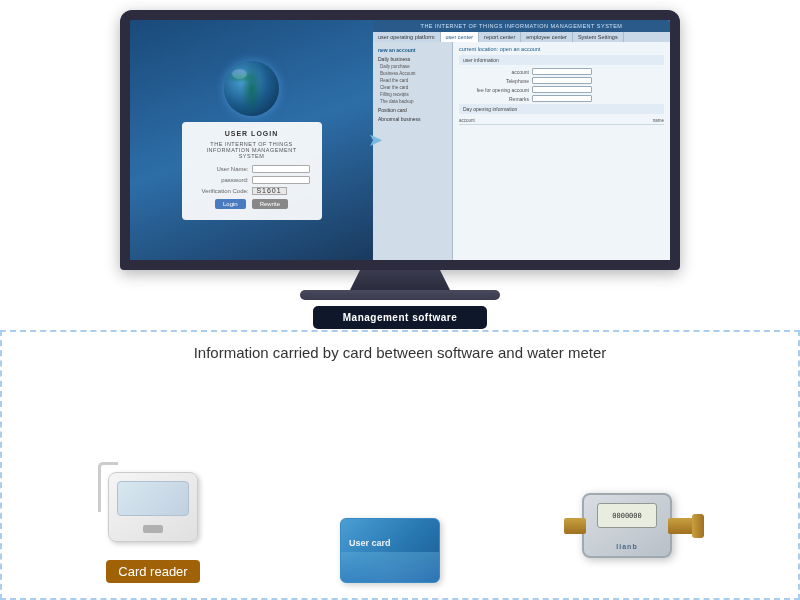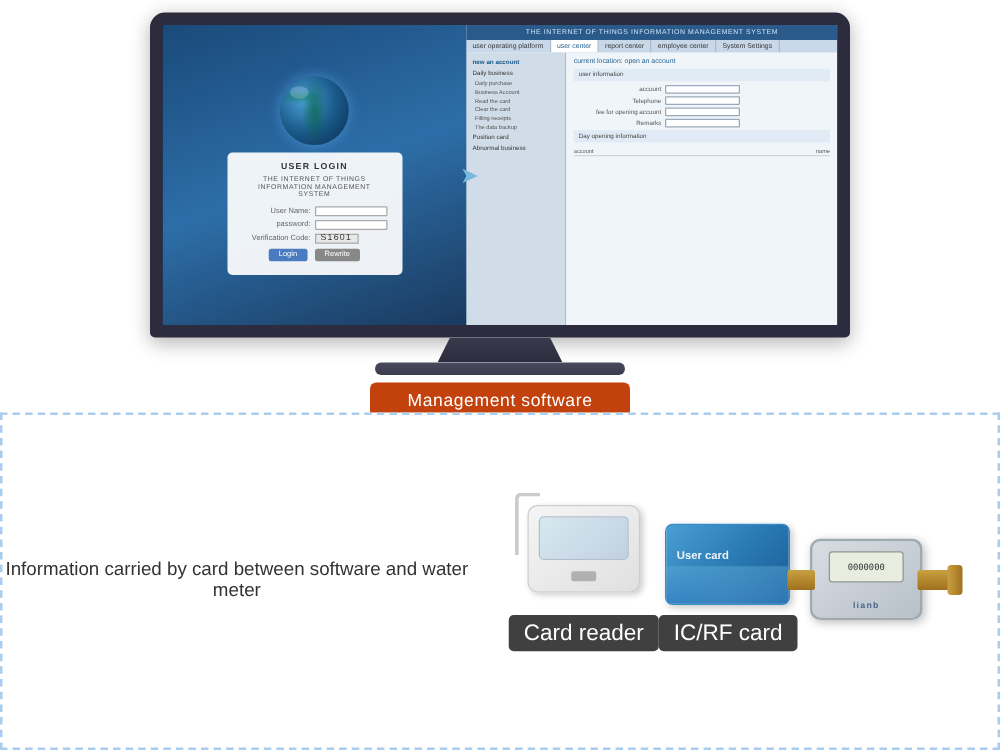--- a/index.html
+++ b/index.html
@@ -344,39 +344,39 @@
     }
 
     
     .mgmt-label-container {
       display: flex;
       justify-content: center;
       margin-top: 6px;
     }
 
     .mgmt-label {
-      background: #c2410c;
+      background: #0f172a;
       color: white;
       padding: 6px 30px;
       border-radius: 5px;
-      font-size: 14px;
-      font-weight: normal;
+      font-size: 10px;
+      font-weight: bold;
       letter-spacing: 0.5px;
     }
 
     
     .bottom-section {
       width: 100%;
       height: 270px;
       background: #fff;
       position: relative;
       border: 2px dashed #aaccee;
       margin: 0;
       display: flex;
-      flex-direction: row;
+      flex-direction: column;
       align-items: center;
     }
 
     .info-text {
       font-size: 15px;
       color: #333;
       margin-top: 12px;
       margin-bottom: 15px;
       text-align: center;
     }
@@ -577,25 +577,25 @@
       left: 50%;
       transform: translateX(-50%);
       font-size: 7px;
       color: #4a6a8a;
       font-weight: bold;
       letter-spacing: 1px;
     }
 
     
     .device-label {
-      background: #404040;
+      background: #a16207;
       color: white;
       padding: 4px 12px;
       border-radius: 4px;
-      font-size: 18px;
+      font-size: 13px;
       white-space: nowrap;
     }
   </style>
 </head>
 <body>
 
 <div class="top-section">
   <div class="monitor-wrapper">
     <div class="monitor">
       <div class="monitor-screen">
@@ -697,21 +697,20 @@
         <div class="card-reader-body"></div>
       </div>
       <div class="device-label">Card reader</div>
     </div>
 
     <div class="device-item">
       <div class="ic-card-img">
         <div class="ic-card-text">User card</div>
         <div class="ic-card-water"></div>
       </div>
-      <div class="device-label">IC/RF card</div>
     </div>
 
     <div class="device-item">
       <div class="water-meter-img">
         <div class="meter-body">
           <div class="meter-display"></div>
           <div class="meter-pipe-left"></div>
           <div class="meter-pipe-right"></div>
           <div class="meter-logo">lianb</div>
         </div>

